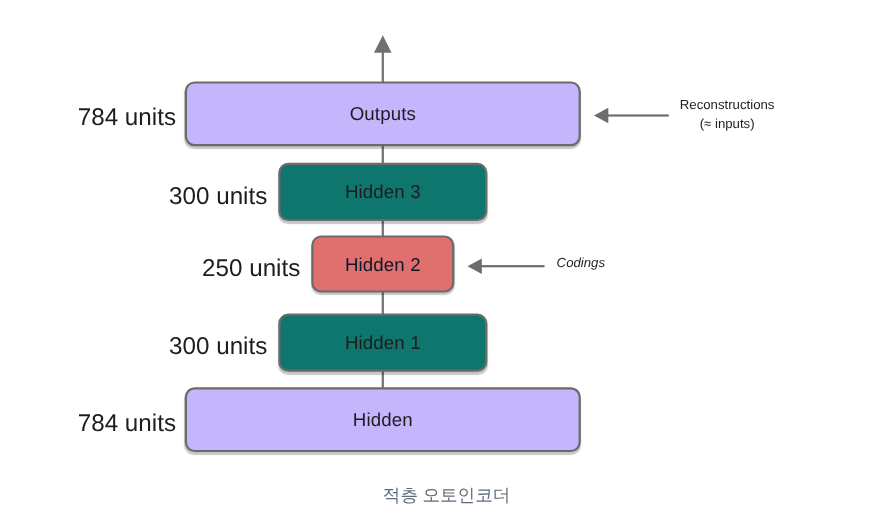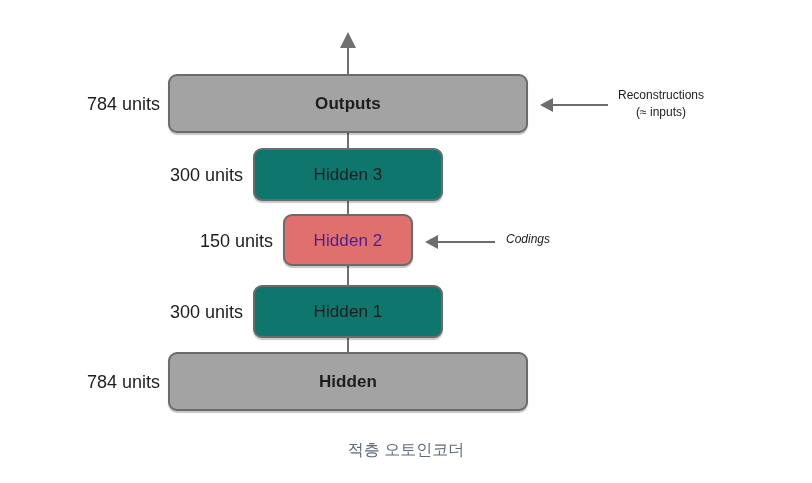--- a/index.html
+++ b/index.html
@@ -33,35 +33,35 @@
     font-size: 17px;
     letter-spacing: 0.1px;
     box-shadow: 0 2px 1px rgba(0,0,0,0.22);
     z-index: 3;
   }
   .layer-box .box-label {
     line-height: 1;
     white-space: nowrap;
   }
 
-  .box-green { background: #a3a3a3; color: #1d1d1d; font-weight: bold; }
+  .box-green { background: #c4b5fd; color: #1d1d1d; }
   .box-blue  { background: #0f766e; color: #1d1d1d; }
-  .box-red   { background: #e0706e; color: #4c1d95; }
+  .box-red   { background: #e0706e; color: #0f172a; }
 
   
   #box-outputs { left: 168px; top: 74px;  width: 360px; height: 59px; }
   #box-hidden3 { left: 253px; top: 148px; width: 190px; height: 53px; }
   #box-hidden2 { left: 283px; top: 214px; width: 130px; height: 52px; }
   #box-hidden1 { left: 253px; top: 285px; width: 190px; height: 53px; }
   #box-inputs  { left: 168px; top: 352px; width: 360px; height: 59px; }
 
   
   .unit-label {
     position: absolute;
-    font-size: 18px;
+    font-size: 22px;
     color: #1d1d1d;
     text-align: left;
     white-space: nowrap;
     z-index: 2;
   }
   #units-outputs { right: 652px; top: 94px; }
   #units-hidden3 { right: 569px; top: 165px; }
   #units-hidden2 { right: 539px; top: 231px; }
   #units-hidden1 { right: 569px; top: 302px; }
   #units-inputs  { right: 652px; top: 372px; }
@@ -140,20 +140,21 @@
   
   #caption {
     position: absolute;
     left: 0;
     right: 0;
     top: 440px;
     text-align: center;
     font-size: 16px;
     color: #5f6b7a;
     white-space: nowrap;
+    font-family: Liberation Serif, serif;
   }
 </style>
 </head>
 <body>
 
 <div id="diagram-root">
 
   <div id="arrow-up-head"></div>
   <div class="connector" id="connector-top"></div>
 
@@ -170,21 +171,21 @@
 
   <div class="connector" id="connector-out-h3"></div>
 
   <div class="unit-label" id="units-hidden3">300 units</div>
   <div class="layer-box box-blue" id="box-hidden3">
     <span class="box-label">Hidden 3</span>
   </div>
 
   <div class="connector" id="connector-h3-h2"></div>
 
-  <div class="unit-label" id="units-hidden2">150 units</div>
+  <div class="unit-label" id="units-hidden2">250 units</div>
   <div class="layer-box box-red" id="box-hidden2">
     <span class="box-label">Hidden 2</span>
   </div>
 
   <div class="annot-arrow" id="arrow-codings"></div>
   <div class="annot-text" id="annot-codings">Codings</div>
 
   <div class="connector" id="connector-h2-h1"></div>
 
   <div class="unit-label" id="units-hidden1">300 units</div>

